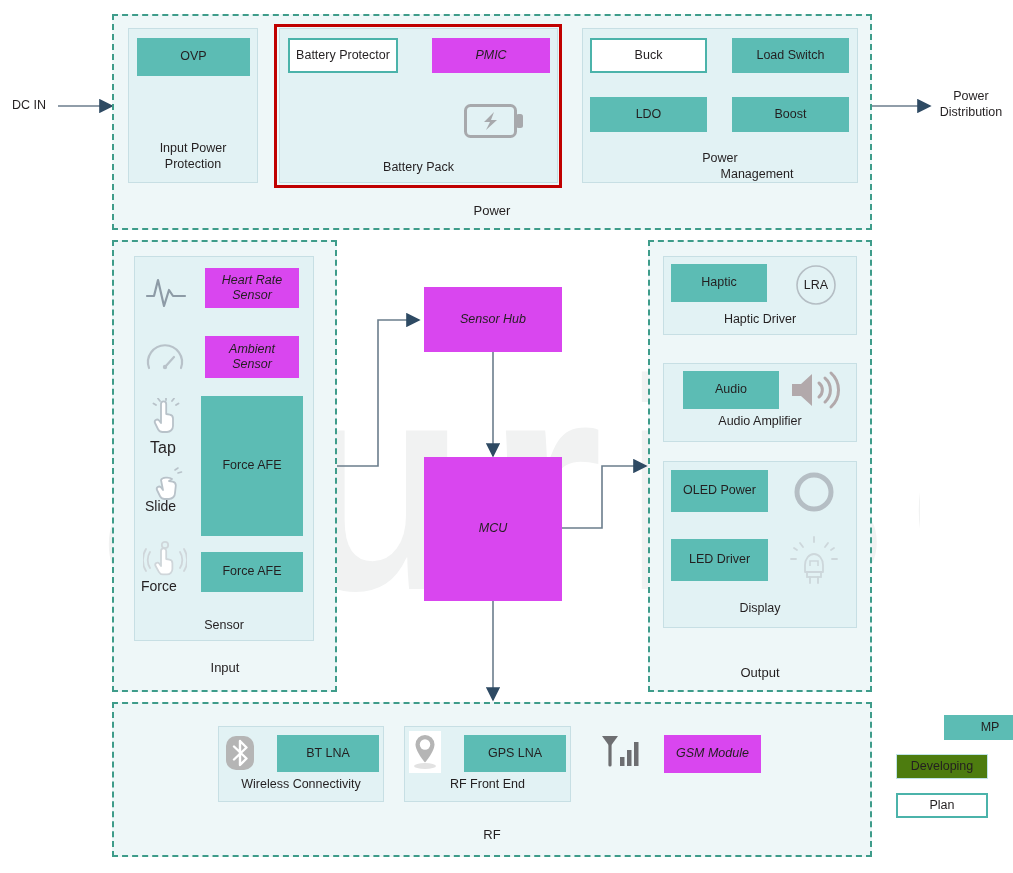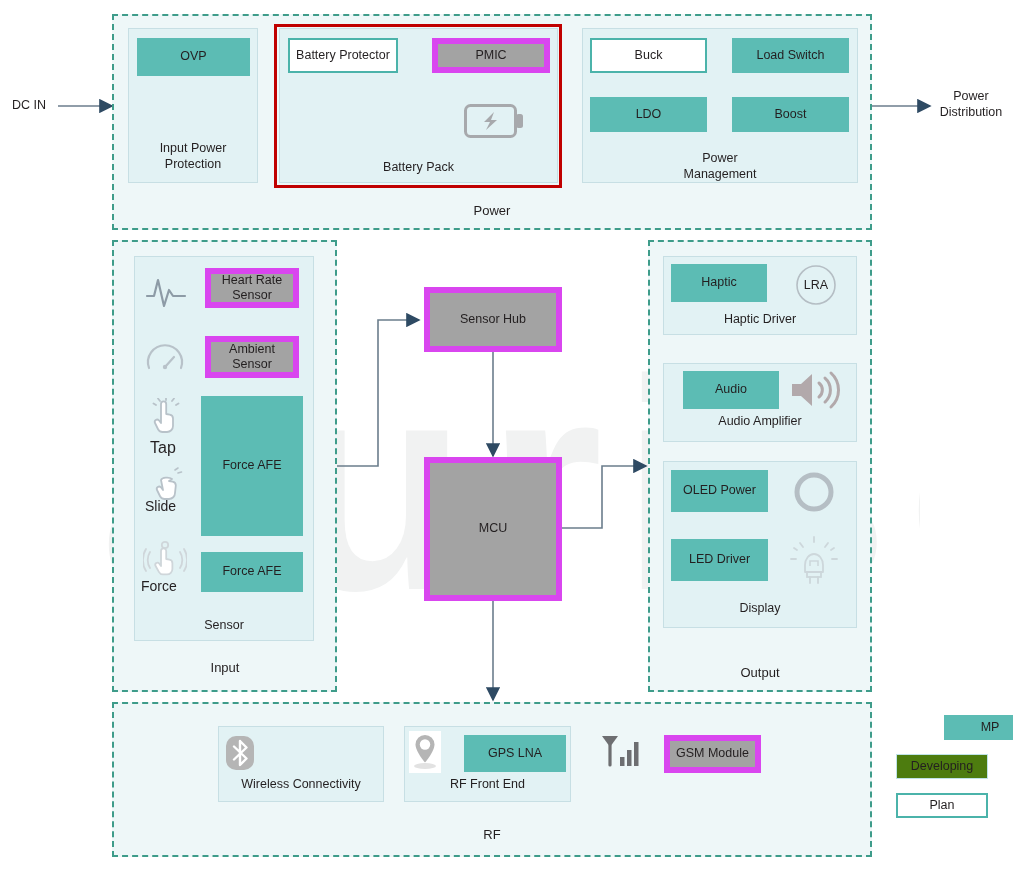--- a/index.html
+++ b/index.html
@@ -41,21 +41,21 @@
     font-size:12.5px;color:#231f20;white-space:nowrap;left:0;
   }
 
   
   .blk{
     position:absolute;box-sizing:border-box;
     display:flex;align-items:center;justify-content:center;
     font-size:12.5px;color:#231f20;text-align:center;line-height:1.22;
   }
   .blk.mp        { background:#5cbcb4; border:1px solid #5cbcb4; }
-  .blk.developing{ background:#a3a3a3; border:6px solid #d946ef; }
+  .blk.developing{ background:#d946ef; border:6px solid #d946ef;font-style:italic; }
   .blk.plan      { background:#ffffff; border:2px solid #4bb3aa; }
   .blk.dev-blue  { background:#4d7c0f; border:1px solid #bfe3e8; }
 
   
   .redbox{
     position:absolute;box-sizing:border-box;
     border:3px solid #c00000;background:transparent;
   }
 
   
@@ -135,21 +135,21 @@
   <div class="panel-label" style="left:279px;top:160px;width:279px;">Battery Pack</div>
 
   <div class="redbox" style="left:274px;top:24px;width:288px;height:164px;"></div>
 
   <div class="panel" style="left:582px;top:28px;width:276px;height:155px;"></div>
   <div class="blk plan" style="left:590px;top:38px;width:117px;height:35px;">Buck</div>
   <div class="blk mp" style="left:732px;top:38px;width:117px;height:35px;">Load Switch</div>
   <div class="blk mp" style="left:590px;top:97px;width:117px;height:35px;">LDO</div>
   <div class="blk mp" style="left:732px;top:97px;width:117px;height:35px;">Boost</div>
   <div class="panel-label" style="left:582px;top:151px;width:276px;">Power</div>
-  <div class="panel-label" style="left:582px;top:167px;width:276px;">Management</div>
+  <div class="panel-label" style="left:582px;top:167px;width:276px;padding-left:37px;">Management</div>
 
   <div class="group" style="left:112px;top:240px;width:225px;height:452px;"></div>
   <div class="group-label" style="left:152px;top:660px;width:146px;">Input</div>
 
   <div class="panel" style="left:134px;top:256px;width:180px;height:385px;"></div>
 
   <div class="icon" style="left:145px;top:272px;">
     <svg width="42" height="40" viewBox="0 0 42 40">
       <path d="M2,24 L9,24 L13,8 L19,34 L24,18 L28,24 L40,24" fill="none" stroke="#8d9ba6" stroke-width="2.2" stroke-linejoin="round" stroke-linecap="round"></path>
     </svg>
@@ -265,20 +265,21 @@
   <div class="group" style="left:112px;top:702px;width:760px;height:155px;"></div>
   <div class="group-label" style="left:412px;top:827px;width:160px;">RF</div>
 
   <div class="panel" style="left:218px;top:726px;width:166px;height:76px;"></div>
   <div class="icon" style="left:223px;top:733px;">
     <svg width="34" height="40" viewBox="0 0 34 40">
       <rect x="3" y="3" width="28" height="34" rx="10" ry="10" fill="#b5b5b5"></rect>
       <path d="M17,8 L17,32 L23.5,25.5 L11,13.5 M11,26.5 L23.5,14.5 L17,8" fill="none" stroke="#ffffff" stroke-width="2.4" stroke-linejoin="round" stroke-linecap="round"></path>
     </svg>
   </div>
+  <div class="blk mp" style="left:277px;top:735px;width:102px;height:37px;">BT LNA</div>
   <div class="panel-label" style="left:218px;top:777px;width:166px;">Wireless Connectivity</div>
 
   <div class="panel" style="left:404px;top:726px;width:167px;height:76px;"></div>
   <div class="icon" style="left:409px;top:731px;">
     <svg width="32" height="42" viewBox="0 0 32 42">
       <rect x="0" y="0" width="32" height="42" fill="#ffffff"></rect>
       <path d="M16,4 a9.5,9.5 0 0,0 -9.5,9.5 c0,7 9.5,18 9.5,18 s9.5,-11 9.5,-18 A9.5,9.5 0 0,0 16,4 z" fill="#b5b5b5"></path>
       <circle cx="16" cy="13.5" r="5.2" fill="#ffffff"></circle>
       <ellipse cx="16" cy="35" rx="11" ry="3" fill="#e2e2e2"></ellipse>
     </svg>

